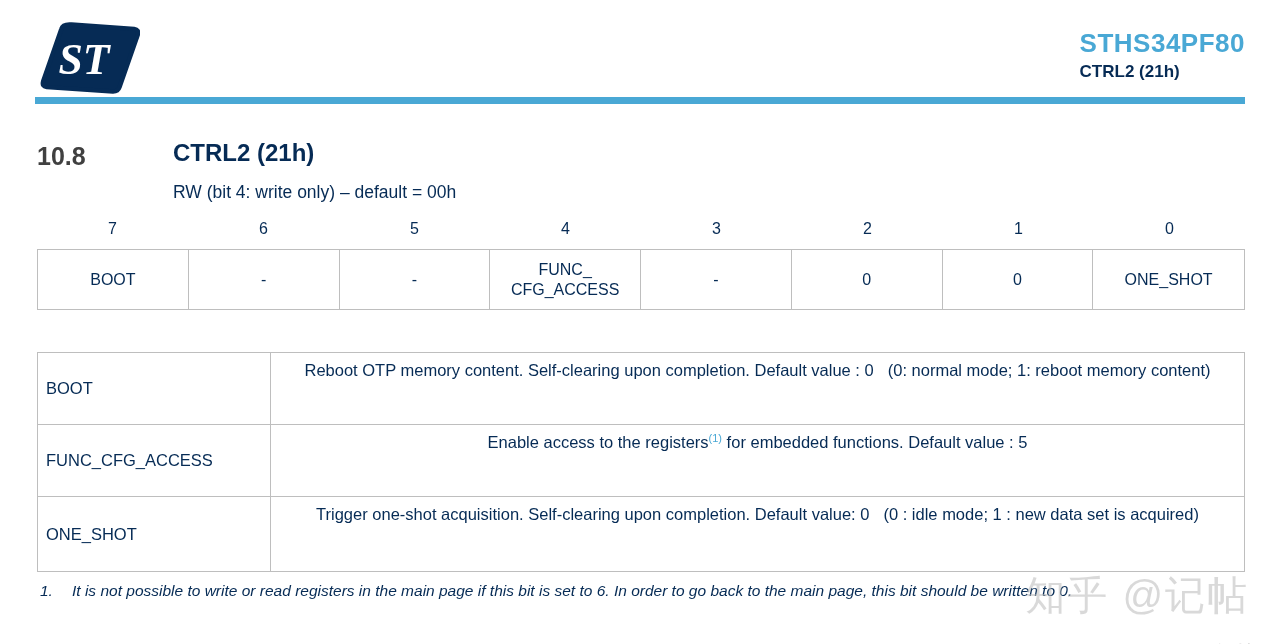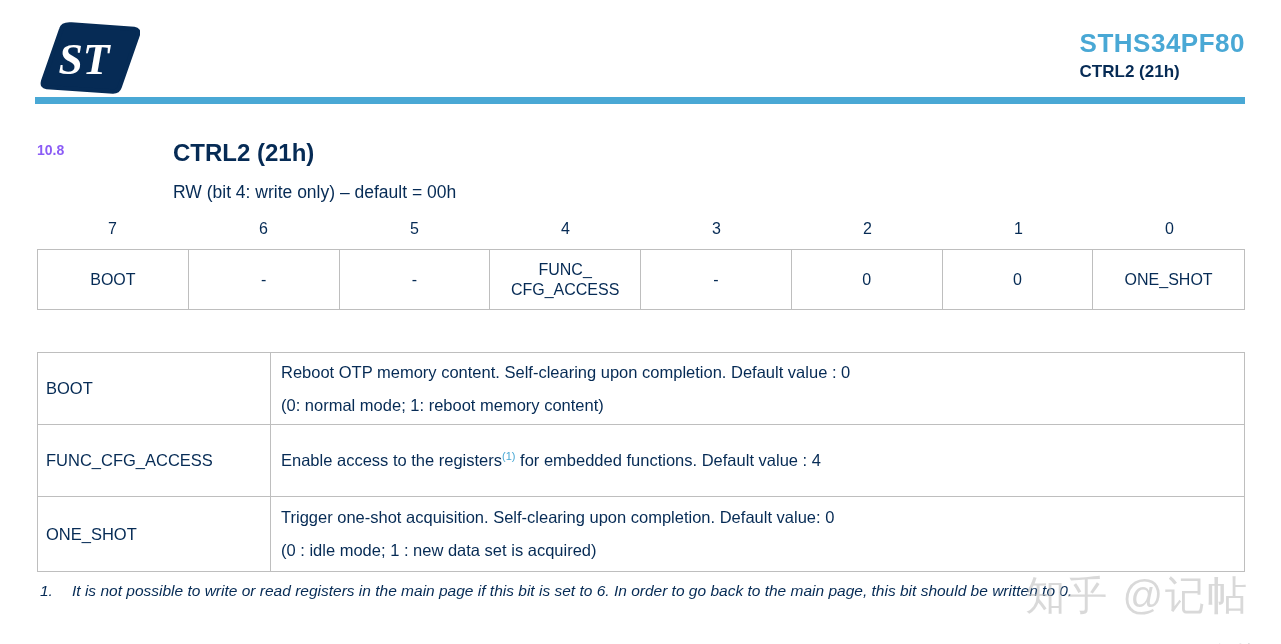--- a/index.html
+++ b/index.html
@@ -13,21 +13,21 @@
   }
 
   
   .logo-wrap { position: absolute; left: 38px; top: 20px; width: 102px; height: 76px; }
   .header-right { position: absolute; right: 36px; top: 28px; }
   .product-name { font-size: 26px; font-weight: bold; color: #49A8D5; letter-spacing: 0.5px; }
   .register-name { font-size: 17px; font-weight: bold; color: #062B55; margin-top: 3px; }
   .header-rule { position: absolute; left: 35px; right: 36px; top: 97px; height: 7px; background: #49A8D5; }
 
   
-  .section-number { position: absolute; left: 37px; top: 142px; font-size: 14px; font-weight: bold; color: #8b5cf6; }
+  .section-number { position: absolute; left: 37px; top: 142px; font-size: 25px; font-weight: bold; color: #404040; }
   .section-title { position: absolute; left: 173px; top: 139px; font-size: 24px; font-weight: bold; color: #062B55; }
   .section-subtitle { position: absolute; left: 173px; top: 182px; font-size: 17.5px; color: #062B55; }
 
   
   .bit-numbers {
     position: absolute; left: 37px; top: 220px; width: 1208px;
     display: grid; grid-template-columns: repeat(8, 1fr);
     font-size: 16px; text-align: center; color: #062B55;
   }
   .bit-table {
@@ -52,21 +52,21 @@
   .desc-row:last-child { border-bottom: none; min-height: 74px; }
   .desc-name {
     width: 233px; flex: 0 0 233px;
     border-right: 1px solid #BEBEBE;
     display: flex; align-items: center;
     padding-left: 8px;
     font-size: 16.5px; color: #062B55;
   }
   .desc-body {
     flex: 1 1 auto;
-    display: flex; flex-direction: column; justify-content: center;
+    display: flex; justify-content: center;
     gap: 14px; padding: 8px 10px;
     font-size: 16.5px; color: #062B55; line-height: 1.15;
   }
   .footref { color: #49A8D5; font-size: 11px; vertical-align: super; line-height: 0; }
 
   
   .footnote {
     position: absolute; left: 40px; top: 580px; width: 1208px;
     display: flex; z-index: 2;
     font-style: italic; font-size: 15.5px; color: #062B55; line-height: 1.45;
@@ -136,21 +136,21 @@
     <div class="desc-name">BOOT</div>
     <div class="desc-body">
       <div>Reboot OTP memory content. Self-clearing upon completion. Default value : 0</div>
       <div>(0: normal mode; 1: reboot memory content)</div>
     </div>
   </div>
 
   <div class="desc-row">
     <div class="desc-name">FUNC_CFG_ACCESS</div>
     <div class="desc-body">
-      <div><span>Enable access to the registers</span><span class="footref">(1)</span><span> for embedded functions. Default value : 4</span></div>
+      <div><span>Enable access to the registers</span><span class="footref">(1)</span><span> for embedded functions. Default value : 5</span></div>
     </div>
   </div>
 
   <div class="desc-row">
     <div class="desc-name">ONE_SHOT</div>
     <div class="desc-body">
       <div>Trigger one-shot acquisition. Self-clearing upon completion. Default value: 0</div>
       <div>(0 : idle mode; 1 : new data set is acquired)</div>
     </div>
   </div>

